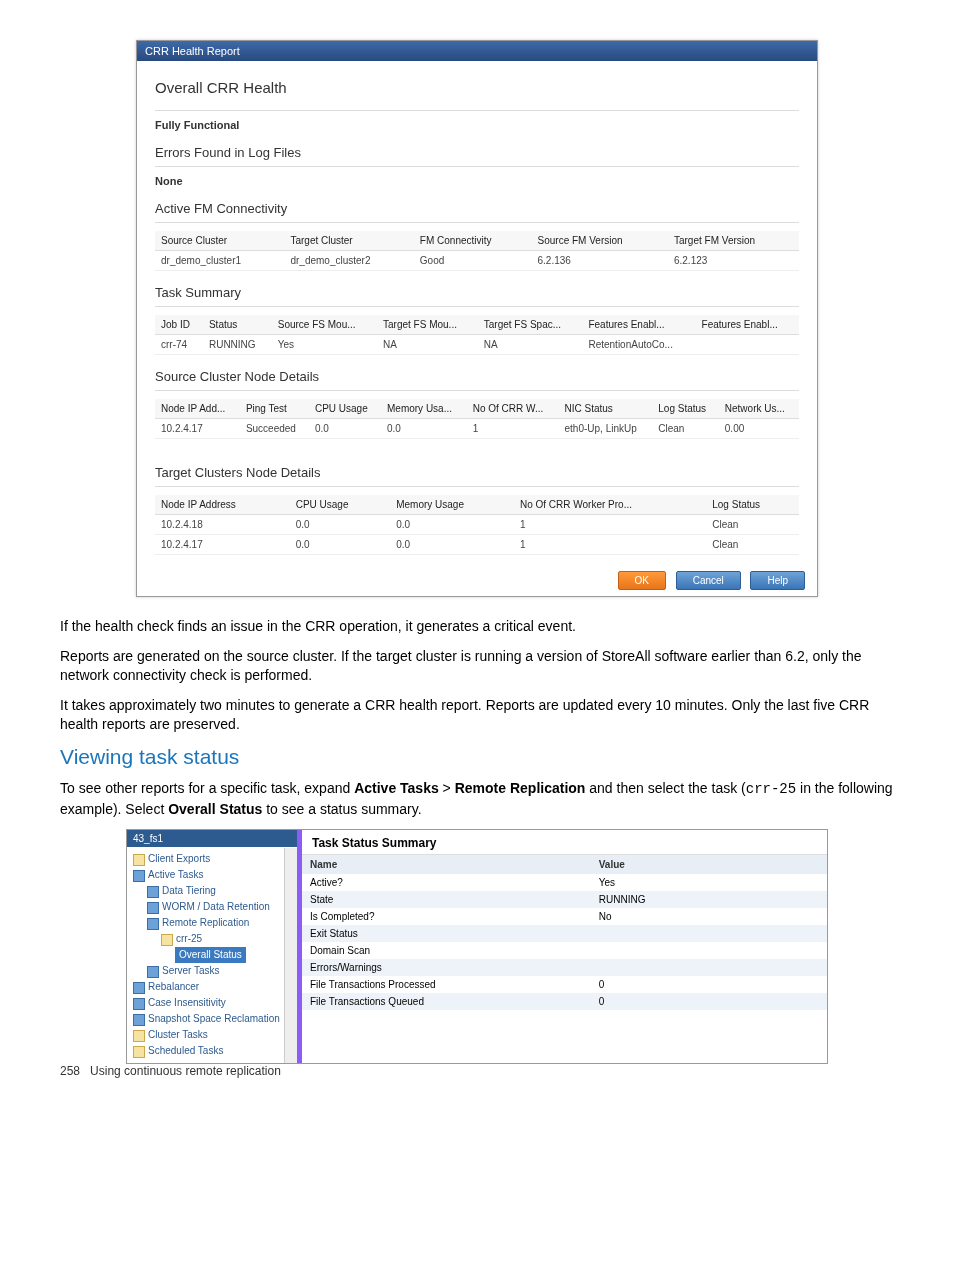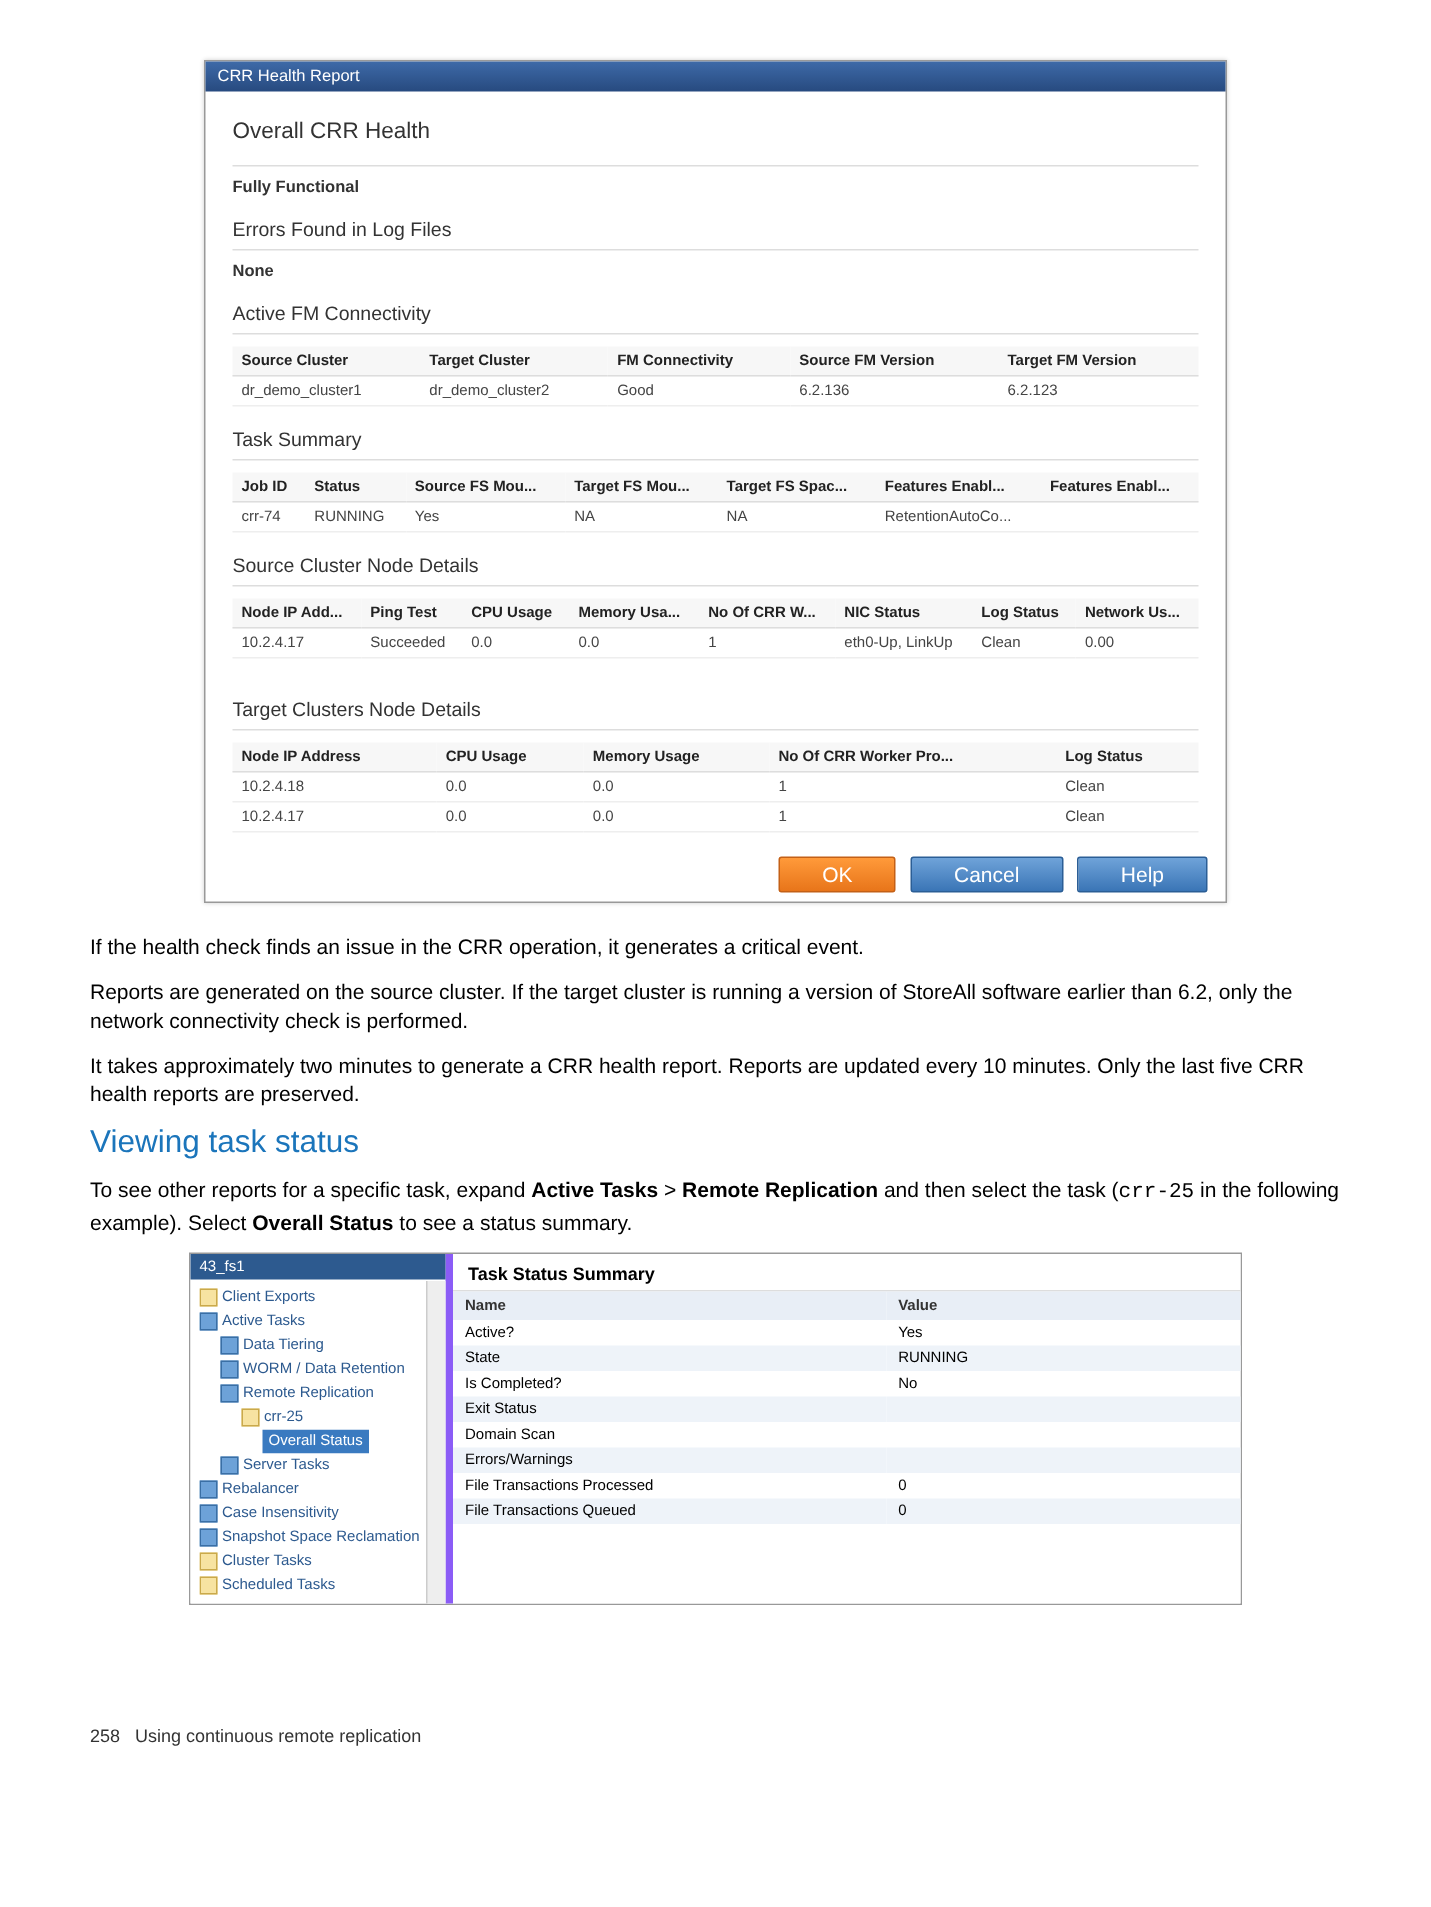--- a/index.html
+++ b/index.html
@@ -4,30 +4,30 @@
 <style>
   body { margin:0; font-family: Arial, Helvetica, sans-serif; font-size:13px; color:#000; background:#fff;}
   .page { width:954px; margin:0 auto; padding:40px 60px 30px 60px; box-sizing:border-box;}
   .dialog { border:1px solid #999; width:680px; margin:0 auto 20px auto; background:#fff; box-shadow:0 0 3px rgba(0,0,0,0.2);}
   .titlebar { background:linear-gradient(#3e6aa8,#274a7f); color:#fff; font-size:11px; padding:4px 8px;}
   .dcontent { padding:12px 18px 10px 18px; font-size:11px; color:#333;}
   .h1 { font-size:15px; color:#333; margin:6px 0 14px 0;}
   .h2 { font-size:13px; color:#333; margin:14px 0 6px 0;}
   .bold { font-weight:bold;}
   .tbl { width:100%; border-collapse:collapse; font-size:10px; color:#333;}
-  .tbl th { text-align:left; font-weight:bold; padding:4px 6px; border-bottom:1px solid #ddd; background:#f7f7f7; color:#222;}
+  .tbl th { text-align:left; font-weight:normal; padding:4px 6px; border-bottom:1px solid #ddd; background:#f7f7f7; color:#222;}
   .tbl td { padding:4px 6px; border-bottom:1px solid #eee; color:#444;}
   .hr { border:none; border-top:1px solid #ddd; margin:2px 0 8px 0;}
   .btnbar { text-align:right; padding:6px 12px; }
-  .btn { display:inline-block; color:#fff; font-size:14px; padding:3px 28px; margin-left:6px; border-radius:2px; background:linear-gradient(#ff9a3a,#e8751a); border:1px solid #c46016; cursor:pointer;}
+  .btn { display:inline-block; color:#fff; font-size:10px; padding:3px 16px; margin-left:6px; border-radius:2px; background:linear-gradient(#ff9a3a,#e8751a); border:1px solid #c46016; cursor:pointer;}
   .btn.alt { background:linear-gradient(#6fa3d9,#3a75b6); border:1px solid #2b5e96;}
   .bodytext p { font-size:14px; line-height:1.4; margin:10px 0; color:#000;}
   .heading-link { color:#1b75bb; font-size:21px; font-weight:normal; margin:10px 0 8px 0;}
   .code { font-family:"Courier New", monospace;}
-  .footer { font-size:12px; color:#333; margin-top:80px;}
+  .footer { font-size:12px; color:#333; }
   
   .tss { border:1px solid #999; width:700px; margin:10px auto 0 auto; display:flex; font-size:10px;}
   .tss-left { width:170px; background:#fff; border-right:5px solid #8b5cf6; position:relative;}
   .tss-left-hd { background:#2d5a8f; color:#fff; padding:3px 6px; font-size:10px;}
   .tree { padding:4px 2px 4px 6px; line-height:16px;}
   .tree-item { white-space:nowrap; overflow:hidden; text-overflow:ellipsis; color:#2d5a8f;}
   .indent1{padding-left:14px;} .indent2{padding-left:28px;} .indent3{padding-left:42px;}
   .sel { background:#3a7ac0; color:#fff; display:inline-block; padding:0 4px;}
   .tss-right { flex:1; background:#fff;}
   .tss-title { font-weight:bold; padding:6px 10px 4px 10px; font-size:12px; border-bottom:1px solid #ddd;}

